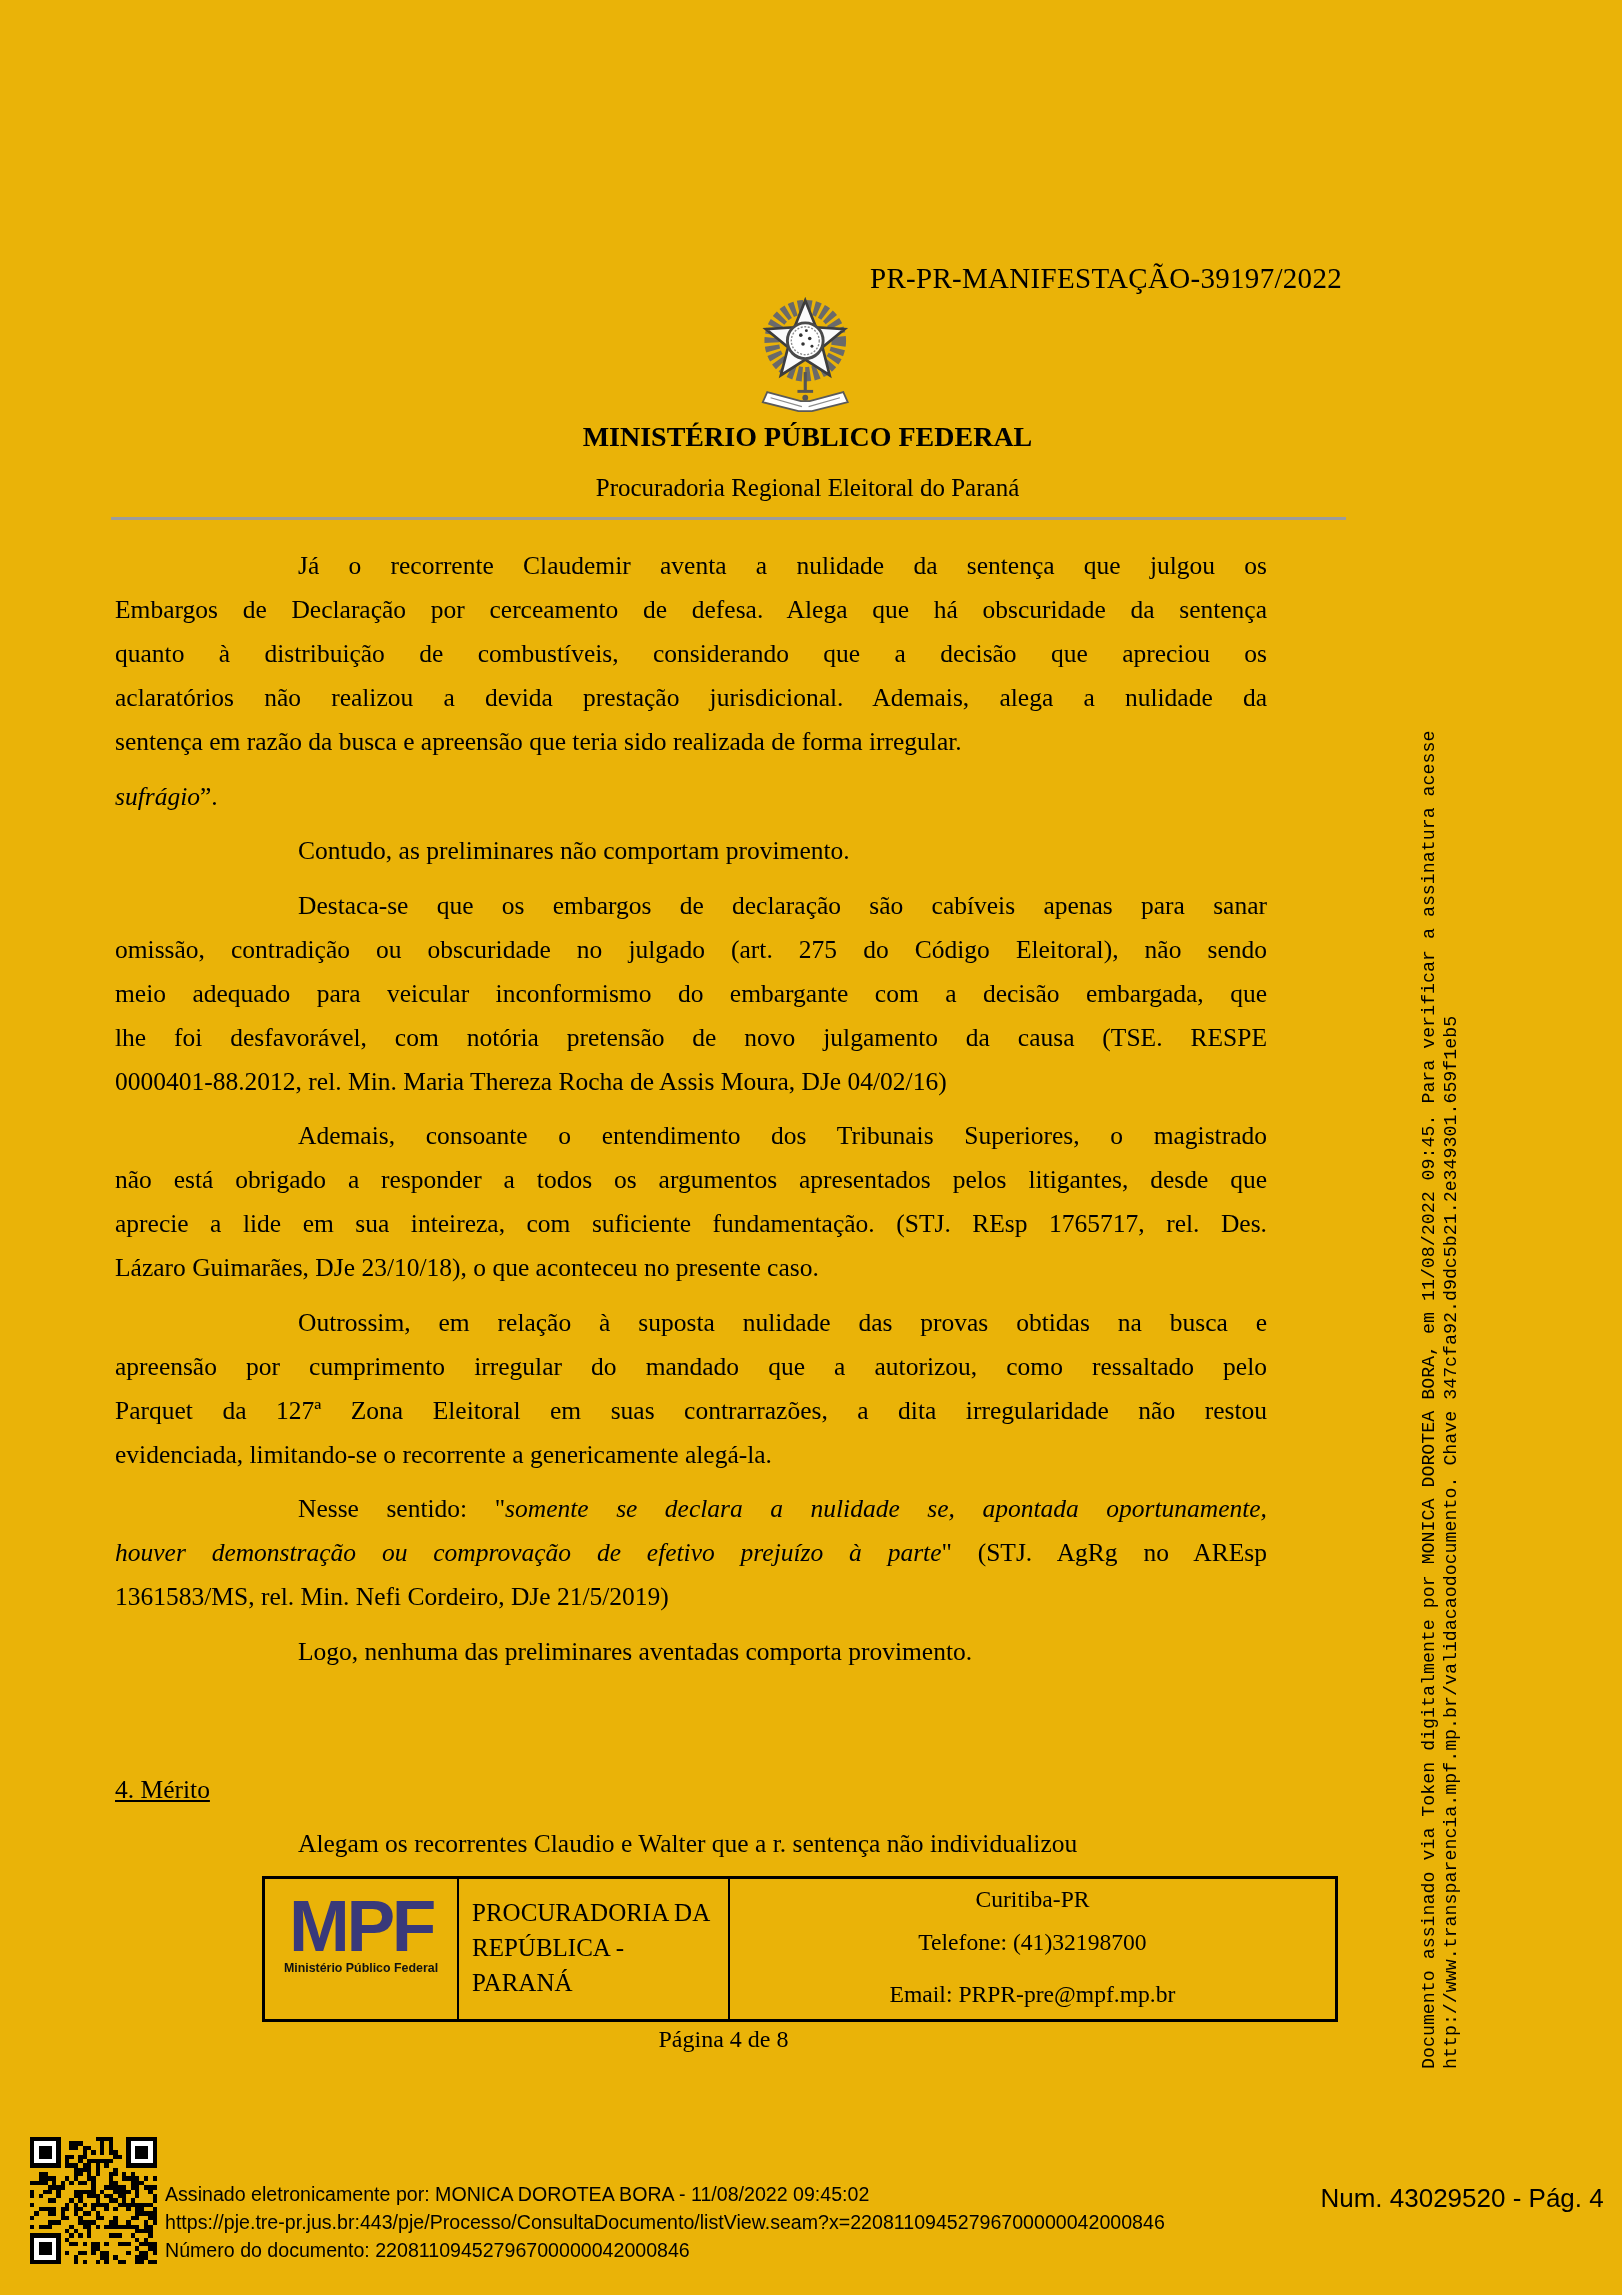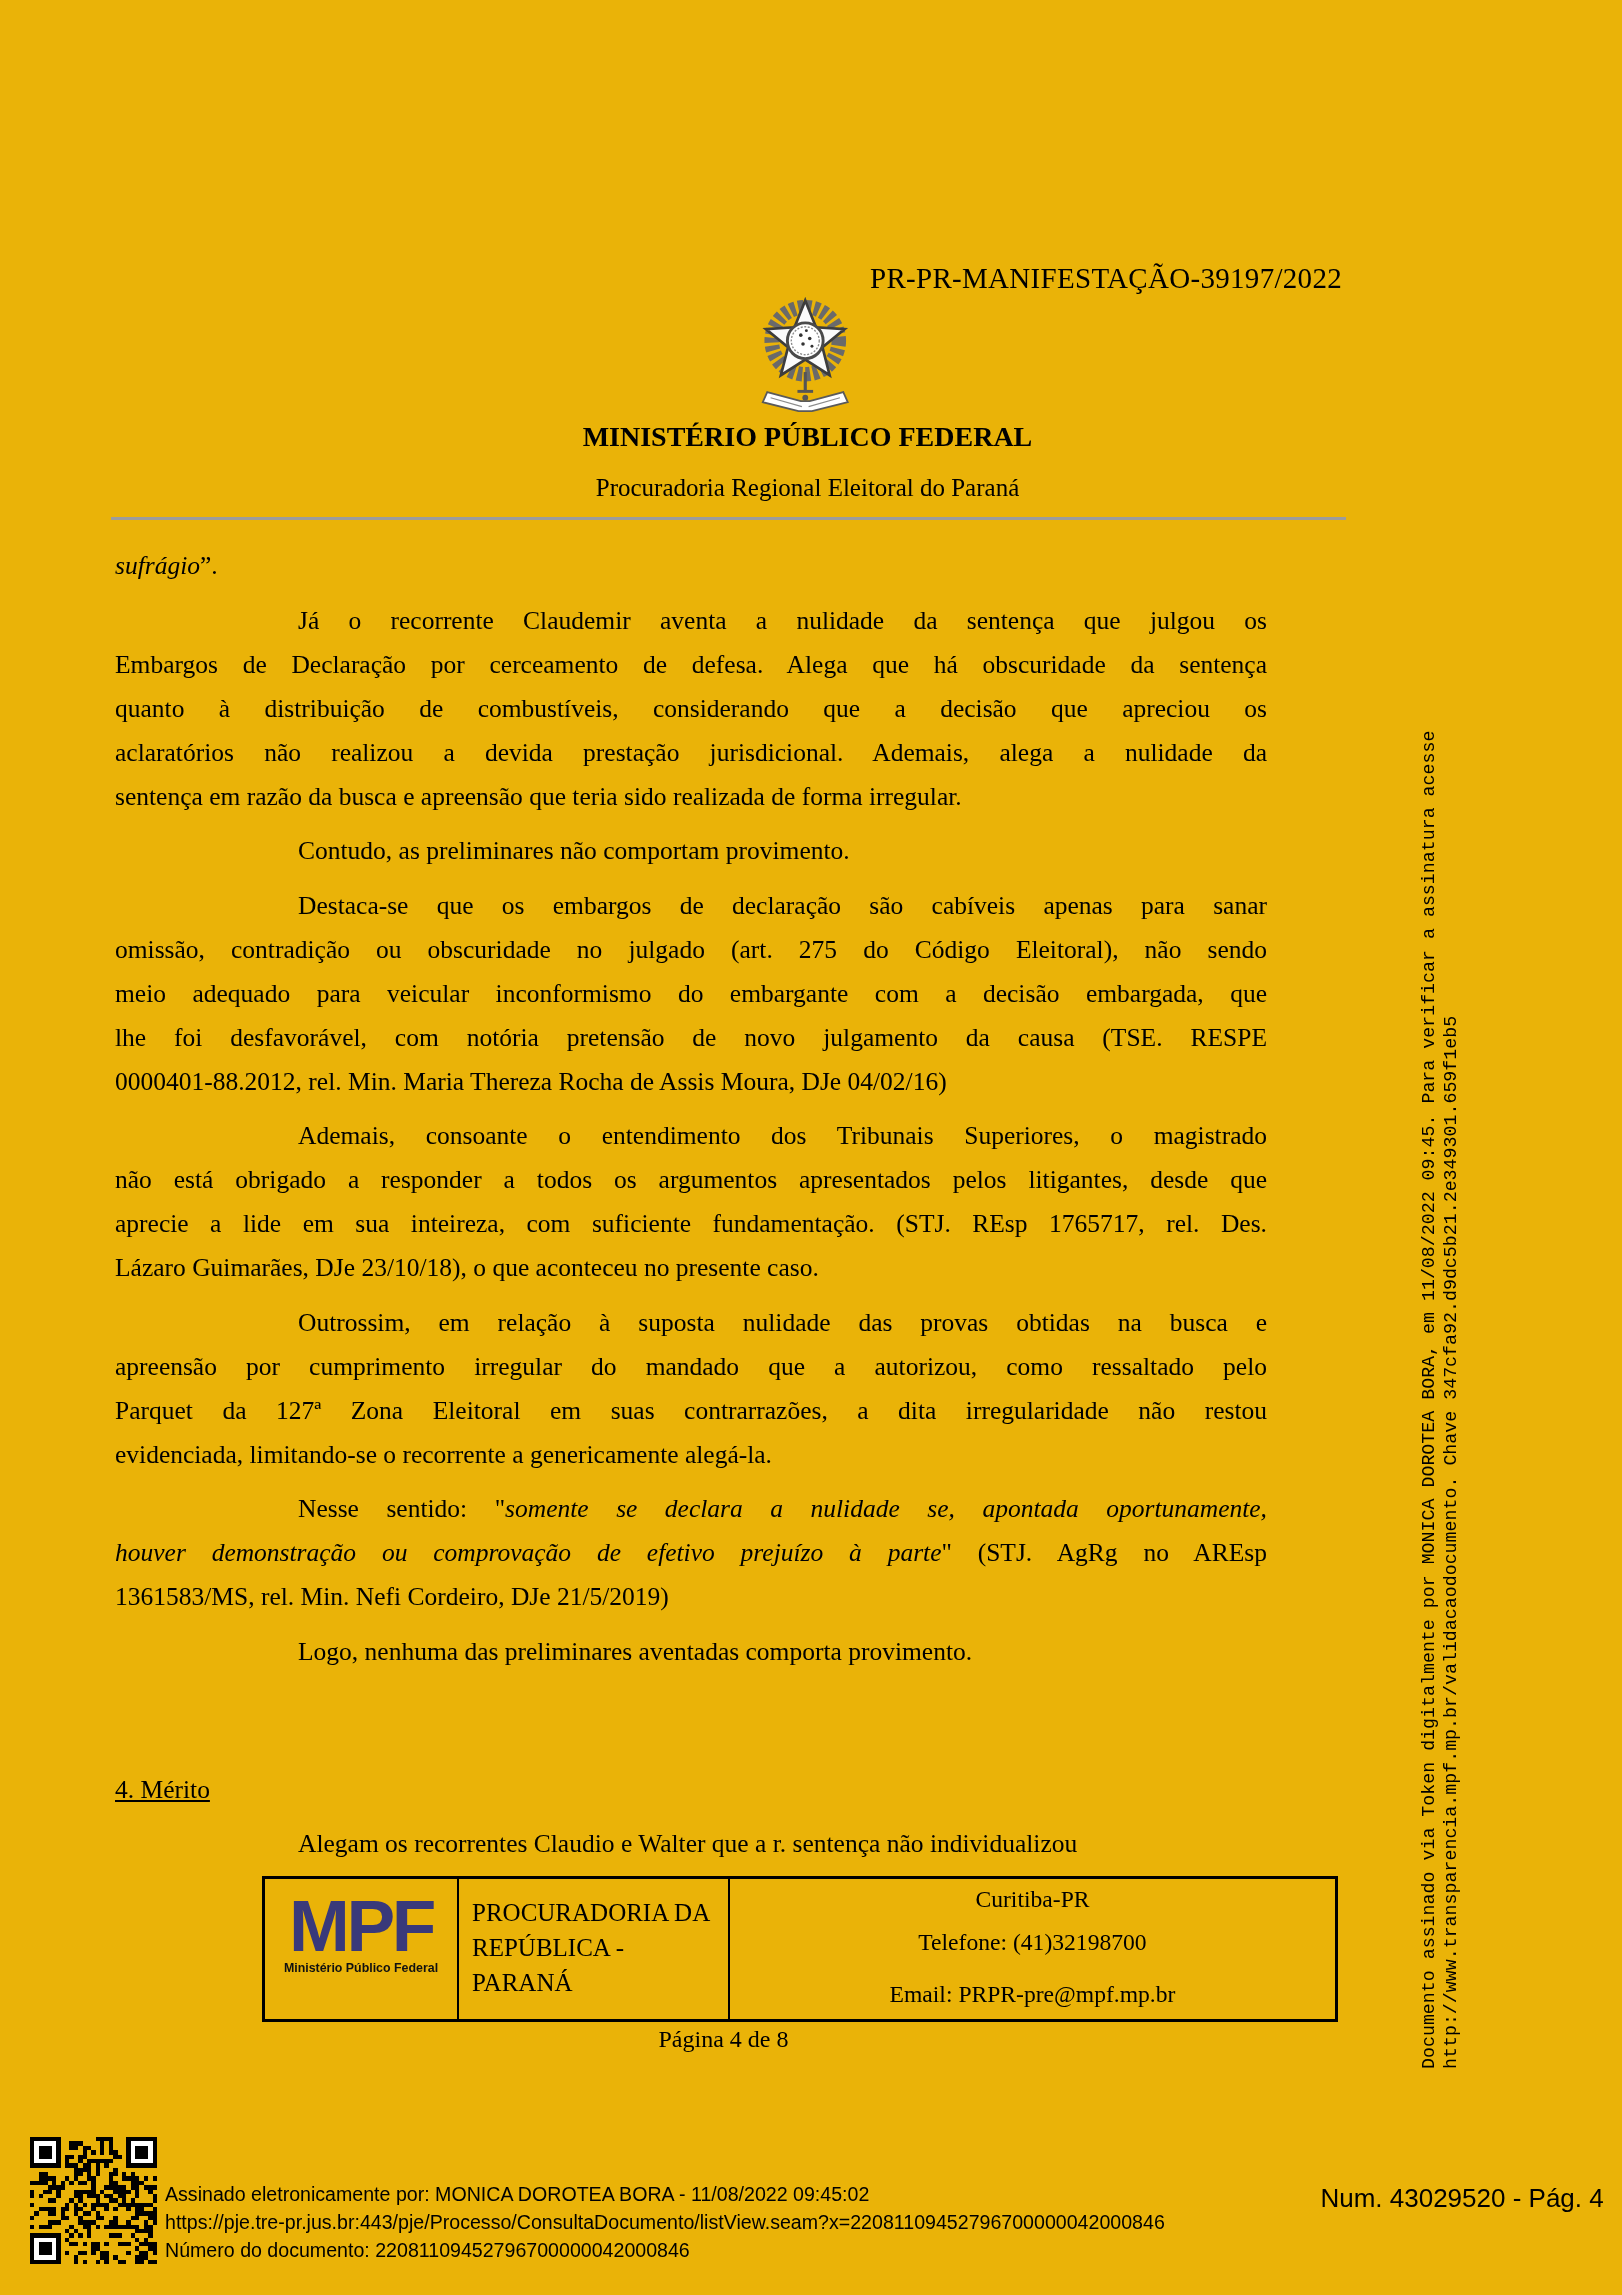--- a/index.html
+++ b/index.html
@@ -83,29 +83,29 @@
   </div>
 
   <div class="org-header">
     <div class="org-title">MINISTÉRIO PÚBLICO FEDERAL</div>
     <div class="org-subtitle">Procuradoria Regional Eleitoral do Paraná</div>
   </div>
 
   <div class="header-rule"></div>
 
   <div id="body-text">
-      <div class="para continuation">
-        <div class="line first last"><span class="it">sufrágio</span><span>”.</span></div>
-      </div>
       <div class="para normal">
         <div class="line first"><span>Já o recorrente Claudemir aventa a nulidade da sentença que julgou os</span></div>
         <div class="line"><span>Embargos de Declaração por cerceamento de defesa. Alega que há obscuridade da sentença</span></div>
         <div class="line"><span>quanto à distribuição de combustíveis, considerando que a decisão que apreciou os</span></div>
         <div class="line"><span>aclaratórios não realizou a devida prestação jurisdicional. Ademais, alega a nulidade da</span></div>
         <div class="line last"><span>sentença em razão da busca e apreensão que teria sido realizada de forma irregular.</span></div>
+      </div>
+      <div class="para continuation">
+        <div class="line first last"><span class="it">sufrágio</span><span>”.</span></div>
       </div>
       <div class="para normal">
         <div class="line first last"><span>Contudo, as preliminares não comportam provimento.</span></div>
       </div>
       <div class="para normal">
         <div class="line first"><span>Destaca-se que os embargos de declaração são cabíveis apenas para sanar</span></div>
         <div class="line"><span>omissão, contradição ou obscuridade no julgado (art. 275 do Código Eleitoral), não sendo</span></div>
         <div class="line"><span>meio adequado para veicular inconformismo do embargante com a decisão embargada, que</span></div>
         <div class="line"><span>lhe foi desfavorável, com notória pretensão de novo julgamento da causa (TSE. RESPE</span></div>
         <div class="line last"><span>0000401-88.2012, rel. Min. Maria Thereza Rocha de Assis Moura, DJe 04/02/16)</span></div>

